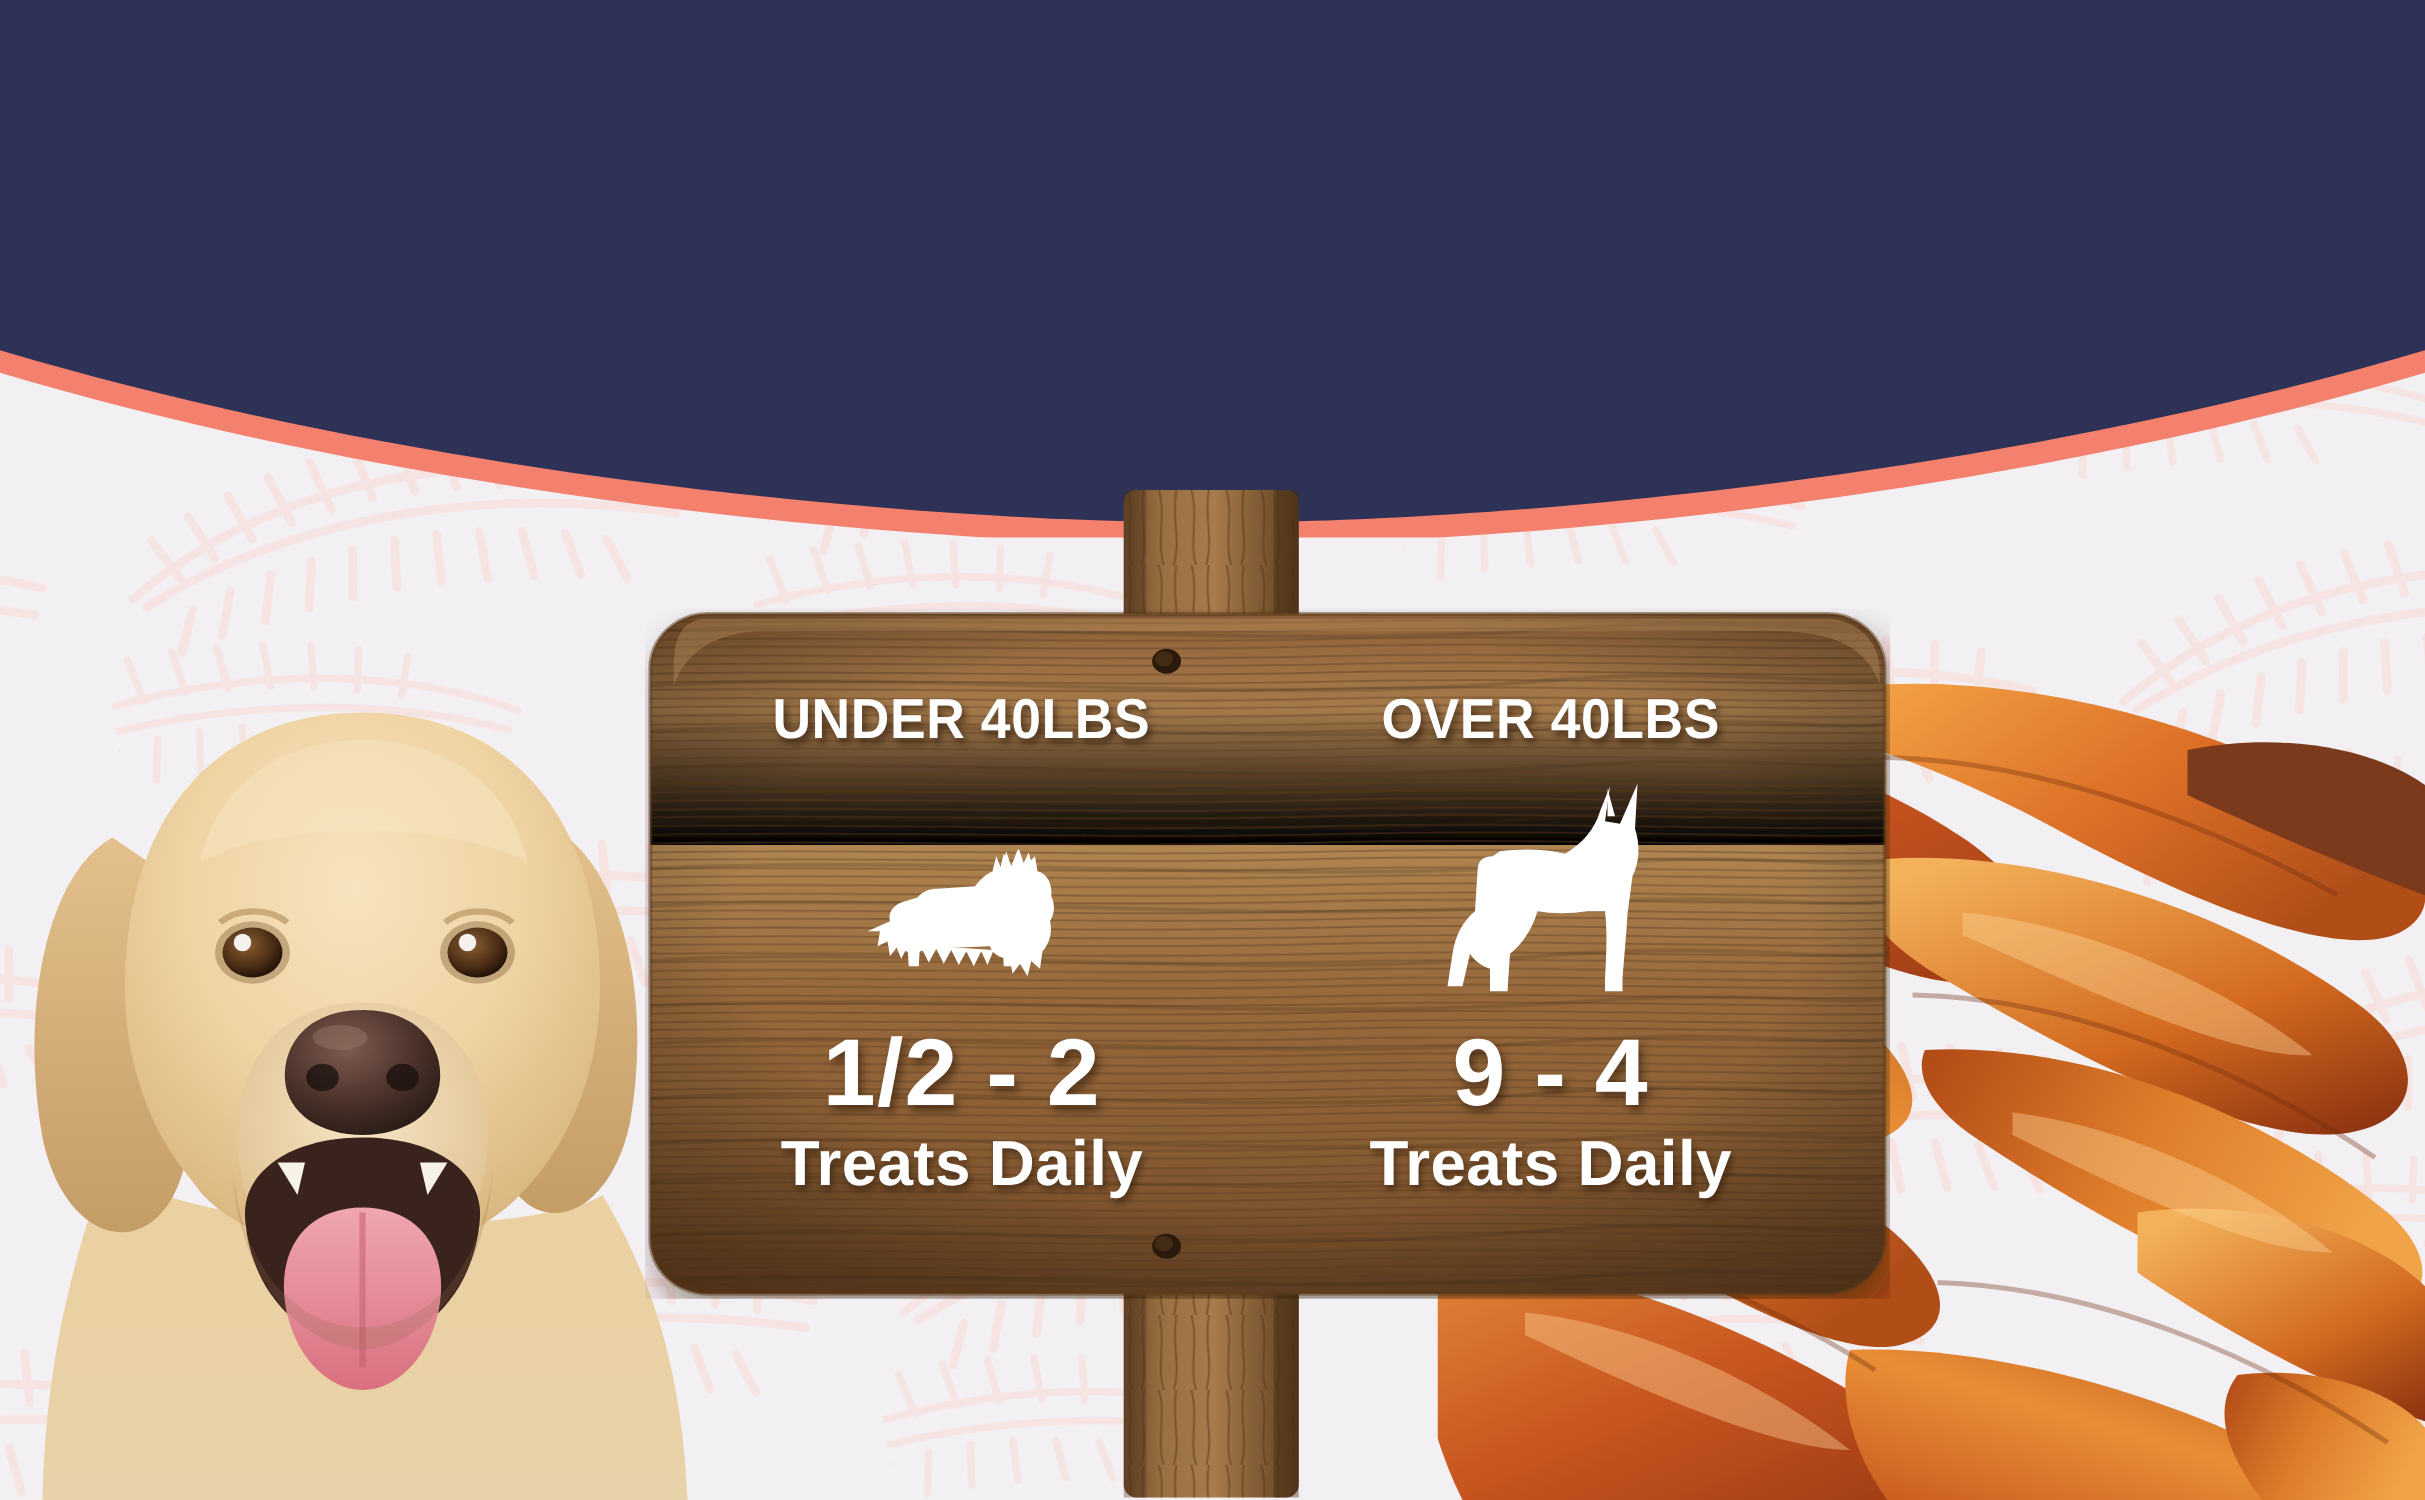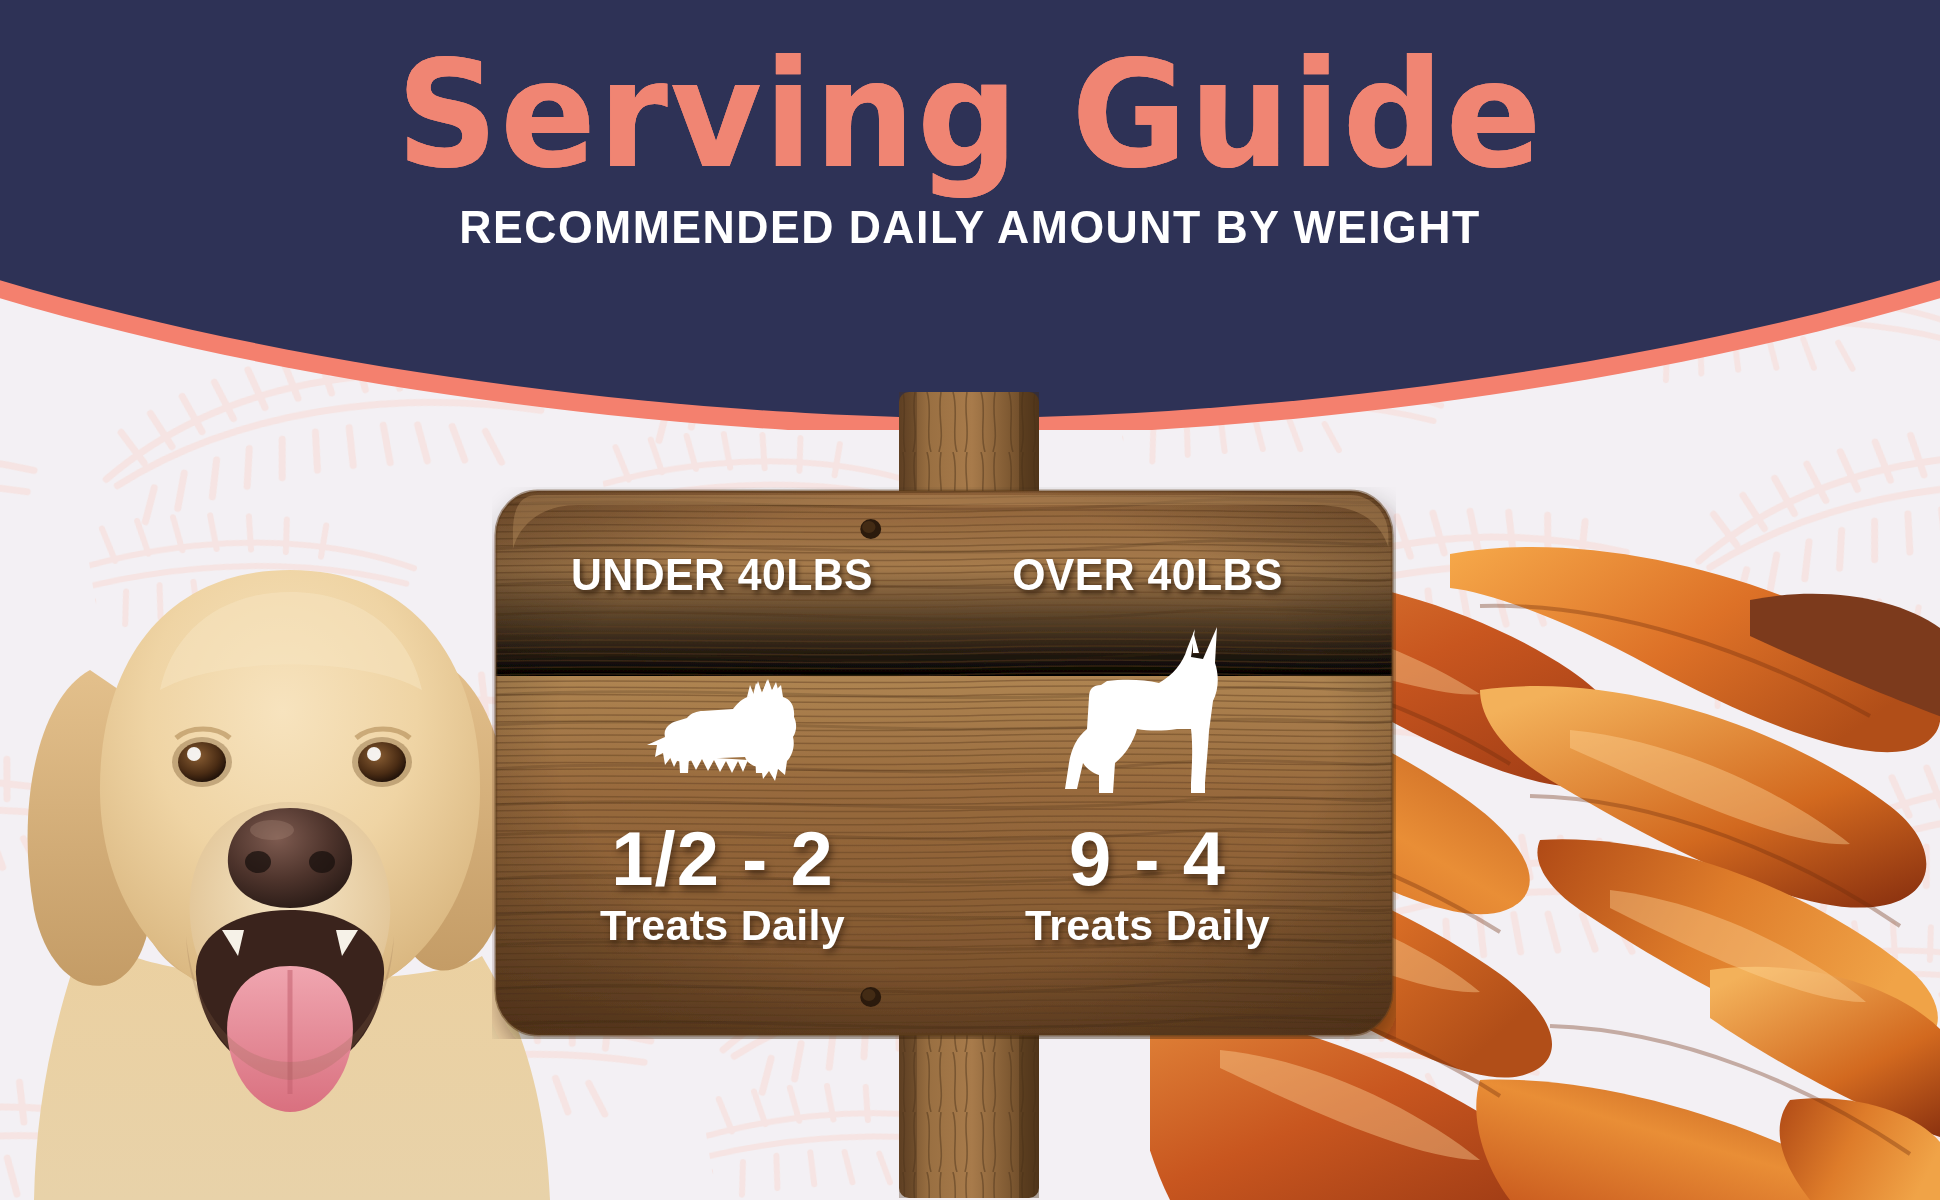--- a/index.html
+++ b/index.html
@@ -87,22 +87,22 @@
     position:absolute;
     left:895px; top:392px;
     width:148px; height:808px;
     z-index:5;
   }
   .sign-post svg { display:block; width:100%; height:100%; }
 
   
   .sign-board {
     position:absolute;
-    left:492px; top:487px;
-    width:904px; height:552px;
+    left:516px; top:487px;
+    width:996px; height:552px;
     z-index:7;
     text-align:center;
   }
   .sign-board > svg.board-bg { position:absolute; inset:0; width:100%; height:100%; display:block; }
 
   .board-content {
     position:absolute; inset:0;
     display:flex;
     z-index:2;
   }
@@ -141,21 +141,21 @@
     font-weight:bold;
     color:#FFFFFF;
     letter-spacing:1px;
     line-height:1.0;
     text-shadow:3px 5px 7px rgba(30,14,4,0.5);
     white-space:nowrap;
   }
   .amount-caption {
     margin-top:4px;
     font-family:"Liberation Sans", sans-serif;
-    font-size:43px;
+    font-size:51px;
     font-weight:bold;
     color:#FFFFFF;
     letter-spacing:0.3px;
     text-shadow:2px 4px 6px rgba(30,14,4,0.5);
     white-space:nowrap;
   }
 </style>
 </head>
 <body>
 
@@ -537,18 +537,14 @@
       <path d="M-40 -20 L 1980 -20 L 1980 286
                C 1620 400, 1200 436, 970 436
                C 740 436, 320 400, -40 286 Z" fill="#F4806E"></path>
 
       <path d="M-40 -20 L 1980 -20 L 1980 268
                C 1620 382, 1200 418, 970 418
                C 740 418, 320 382, -40 268 Z" fill="#2E3256"></path>
     </svg>
   </div>
 
-  <div class="header-text">
-    <div class="title">Serving Guide</div>
-    <div class="subtitle">RECOMMENDED DAILY AMOUNT BY WEIGHT</div>
-  </div>
 
 </div>
 
 </body></html>

